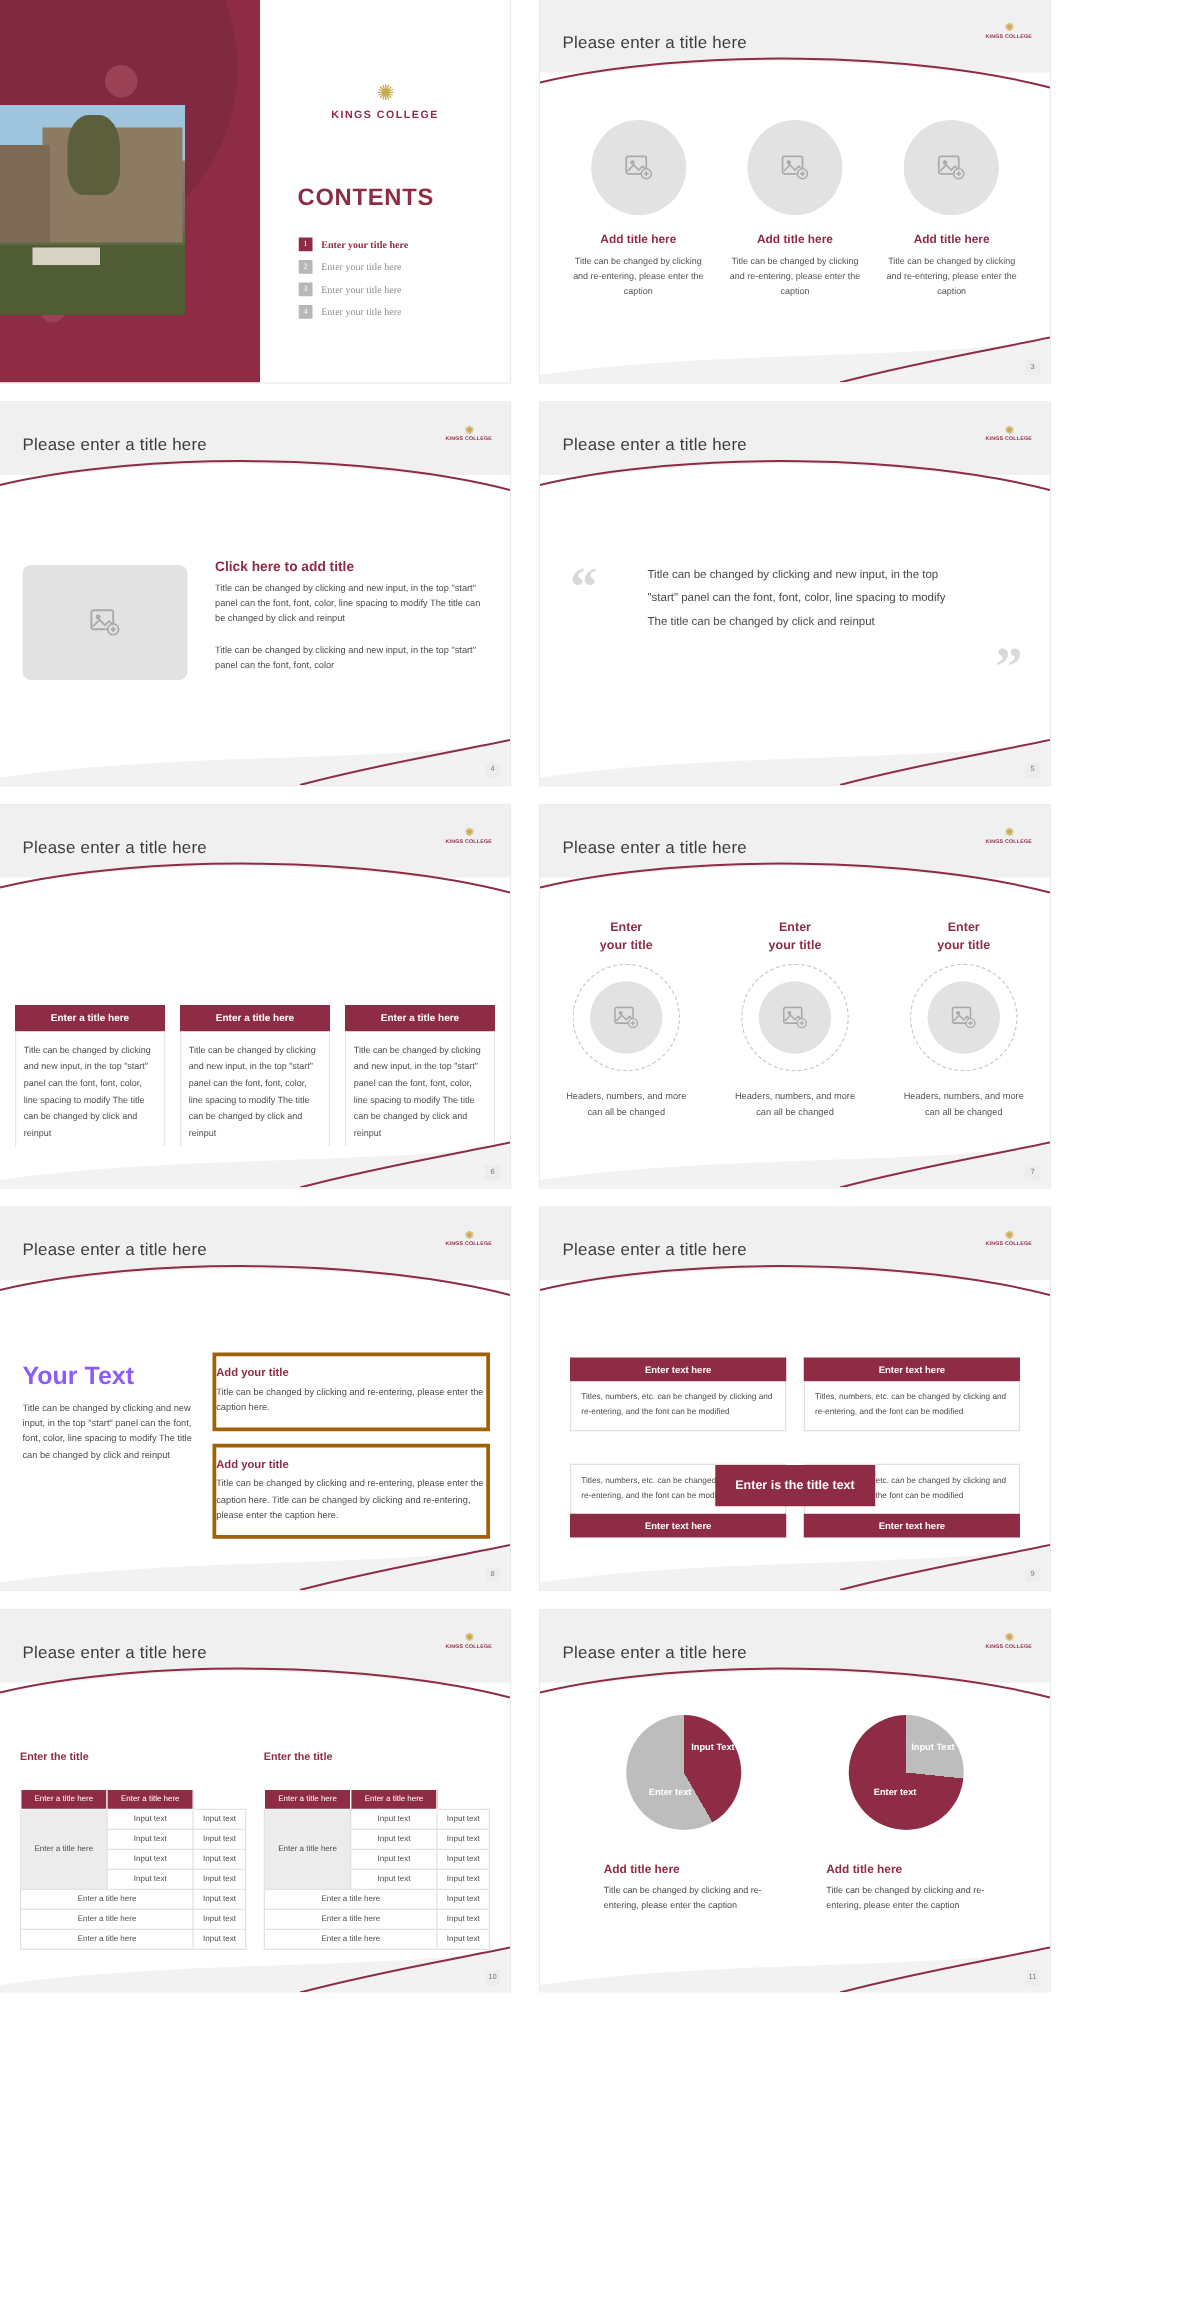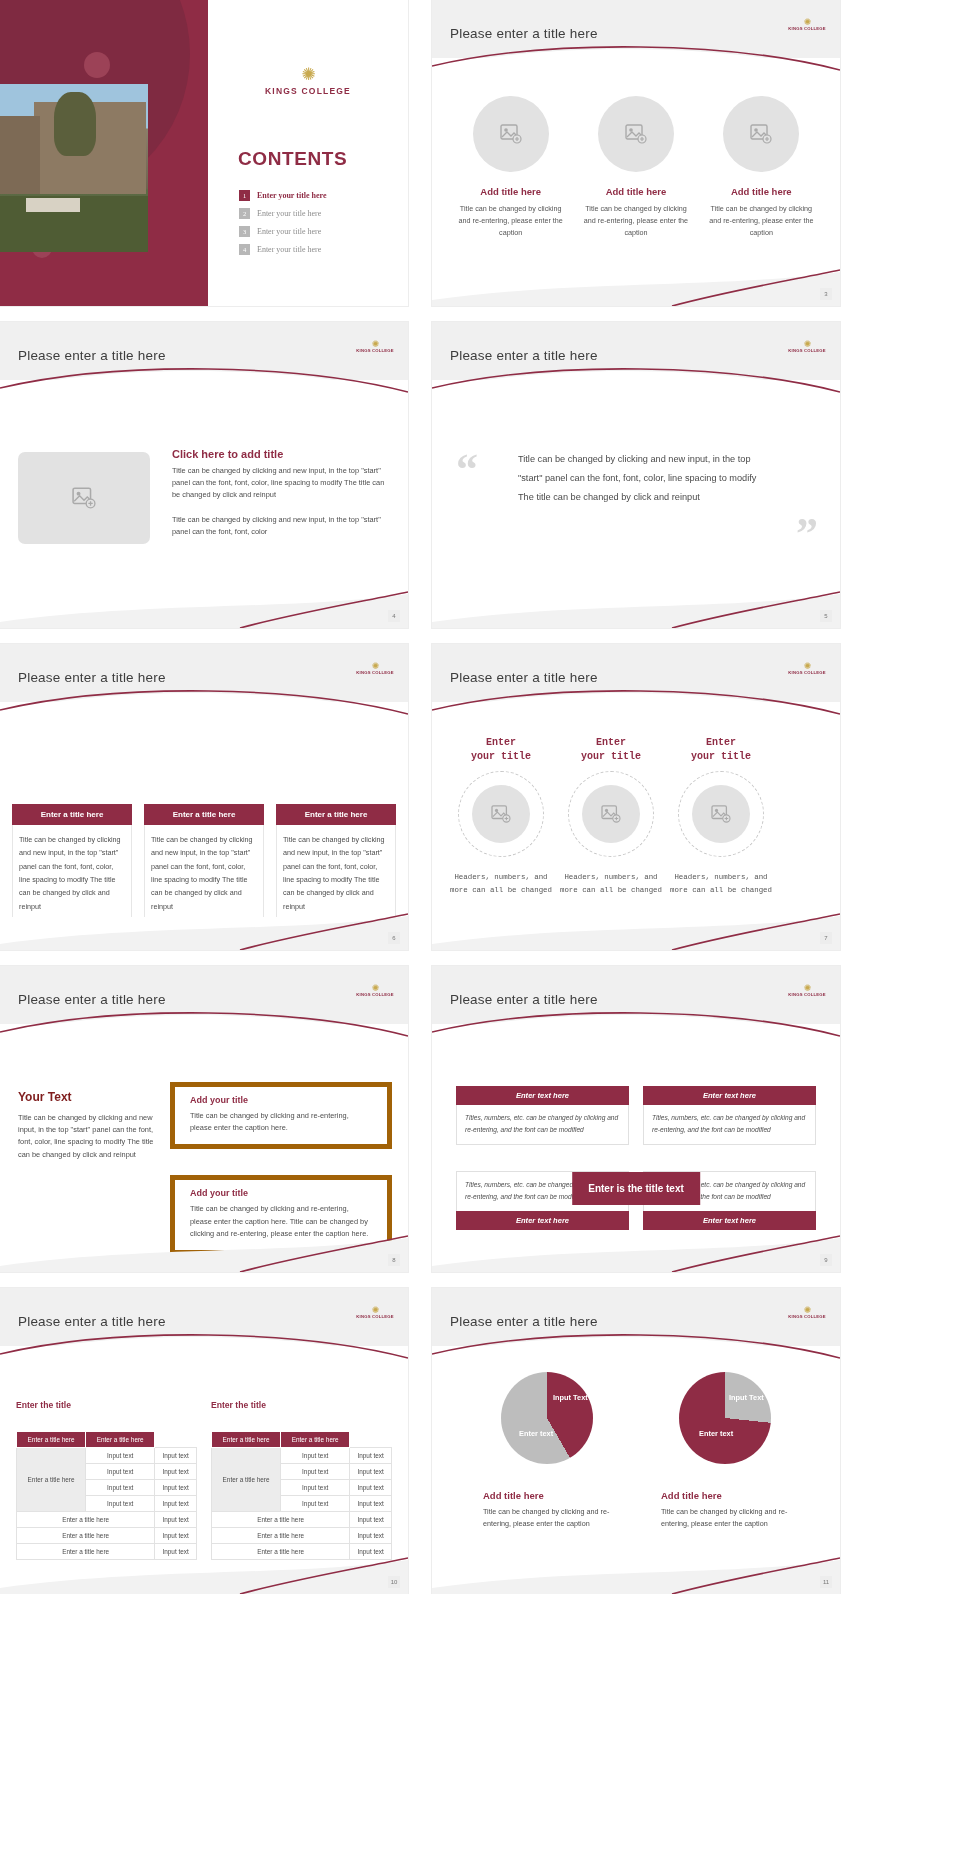--- a/index.html
+++ b/index.html
@@ -147,37 +147,37 @@
   .qm2{right:22px;top:186px;font-size:44px;}
   .quote-txt{position:absolute;left:86px;top:128px;width:242px;font-size:9.2px;line-height:2.05;color:#4a4a4a;}
 
   
   .cards3{position:absolute;top:160px;left:12px;right:12px;display:flex;gap:12px;}
   .card{flex:1;}
   .card-hd{background:#8f2c45;color:#fff;font-size:8px;font-weight:bold;text-align:center;padding:6px 0;}
   .card-bd{font-size:7.2px;line-height:1.85;color:#4d4d4d;padding:8px 6px 0 6px;border-left:1px solid #e6e6e6;border-right:1px solid #e6e6e6;min-height:92px;}
 
   
-  .dc-wrap{position:absolute;top:92px;left:0;right:0;display:flex;justify-content:flex-start;padding:0 14px;font-family:Liberation Mono, monospace;}
+  .dc-wrap{position:absolute;top:92px;left:0;right:0;display:flex;justify-content:space-between;padding:0 14px;}
   .dc-col{width:110px;text-align:center;}
   .dc-title{font-size:10px;font-weight:bold;color:#8f2c45;line-height:1.35;}
   .dc-ring{width:86px;height:86px;border-radius:50%;border:1px dashed #c9c9c9;margin:8px auto 0;display:flex;align-items:center;justify-content:center;}
   .dc-inner{width:58px;height:58px;border-radius:50%;}
   .dc-cap{font-size:7.4px;line-height:1.7;color:#555;margin-top:14px;}
 
   
   .s7-left{position:absolute;left:18px;top:124px;width:136px;}
-  .s7-left h2{font-size:12px;color:#7f1d1d;font-weight:bold;margin-bottom:8px;}
+  .s7-left h2{font-size:20px;color:#8b5cf6;font-weight:bold;margin-bottom:8px;}
   .s7-right{position:absolute;left:170px;top:116px;width:222px;}
-  .s7-box{border:5px solid #a16207;padding:8px 15px 10px;margin-bottom:26px;}
+  .s7-box{border:3px solid #a16207;padding:8px 0 10px;margin-bottom:10px;}
   .s7-box h4{font-size:9px;color:#8f2c45;font-weight:bold;margin-bottom:5px;}
 
   
   .mx{position:absolute;left:24px;top:120px;right:24px;}
-  .mx-row{display:flex;gap:14px;font-style:italic;}
+  .mx-row{display:flex;gap:14px;}
   .mx-cell{flex:1;}
   .mx-hd{background:#8f2c45;color:#fff;font-size:7.6px;font-weight:bold;text-align:center;padding:5px 0;}
   .mx-bd{border:1px solid #e0e0e0;border-top:none;font-size:6.6px;line-height:1.8;color:#4d4d4d;padding:7px 8px;min-height:40px;}
   .mx-bd2{border:1px solid #e0e0e0;border-bottom:none;font-size:6.6px;line-height:1.8;color:#4d4d4d;padding:7px 8px;min-height:40px;}
   .mx-center{position:absolute;left:50%;top:86px;transform:translateX(-50%);background:#8f2c45;color:#fff;font-size:10px;font-weight:bold;padding:11px 16px;white-space:nowrap;}
 
   
   .tbl-wrap{position:absolute;top:112px;left:16px;right:16px;display:flex;gap:14px;}
   .tbl-col{flex:1;}
   .tbl-ttl{font-size:8.6px;font-weight:bold;color:#8f2c45;margin-bottom:21px;}

